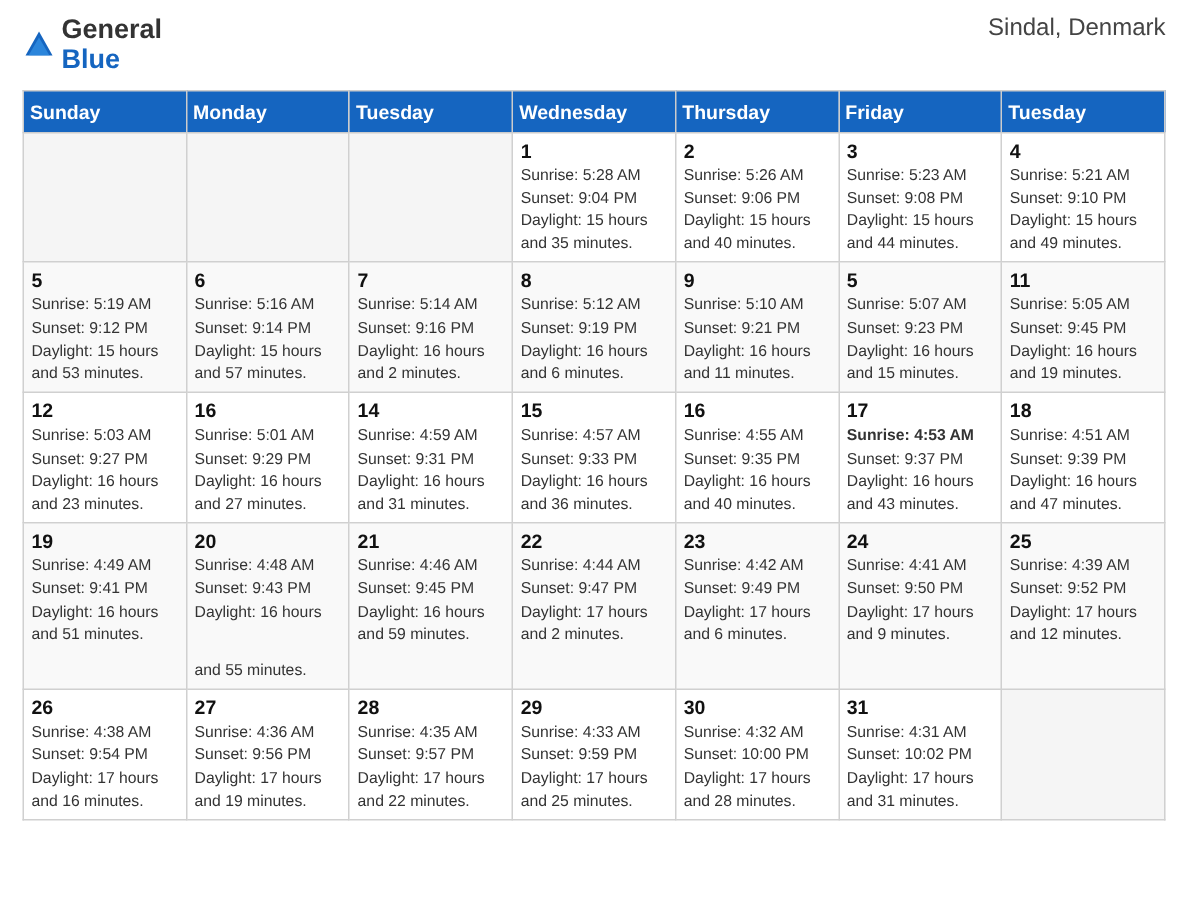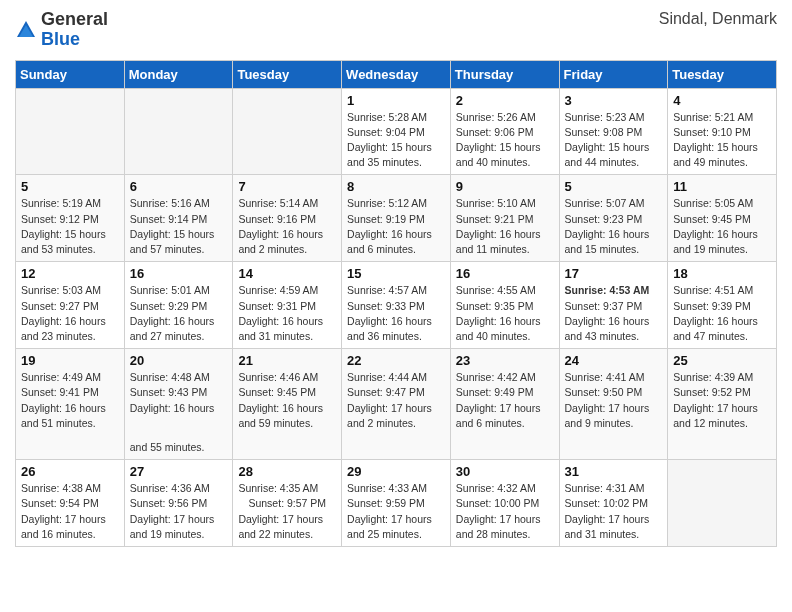--- a/index.html
+++ b/index.html
@@ -376,21 +376,21 @@
               <span style="display: block;">Sunrise: 4:36 AM</span>
               <span style="display: block;">Sunset: 9:56 PM</span>
               <span style="display: block;">Daylight: 17 hours</span>
               <span style="display: block;">and 19 minutes.</span>
             </div>
           </td>
           <td>
             <span class="day-number">28</span>
             <div class="day-info">
               <span style="display: block;">Sunrise: 4:35 AM</span>
-              <span style="display: block; text-align: center;">Sunset: 9:57 PM</span>
+              <span style="display: block;">Sunset: 9:57 PM</span>
               <span style="display: block;">Daylight: 17 hours</span>
               <span style="display: block;">and 22 minutes.</span>
             </div>
           </td>
           <td>
             <span class="day-number">29</span>
             <div class="day-info">
               <span style="display: block;">Sunrise: 4:33 AM</span>
               <span style="display: block;">Sunset: 9:59 PM</span>
               <span style="display: block;">Daylight: 17 hours</span>

